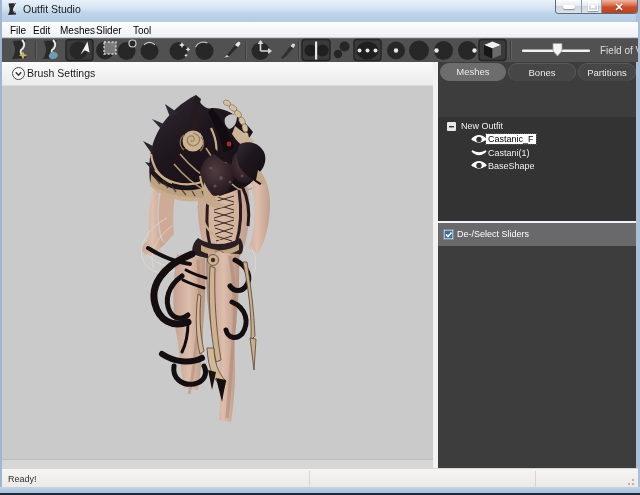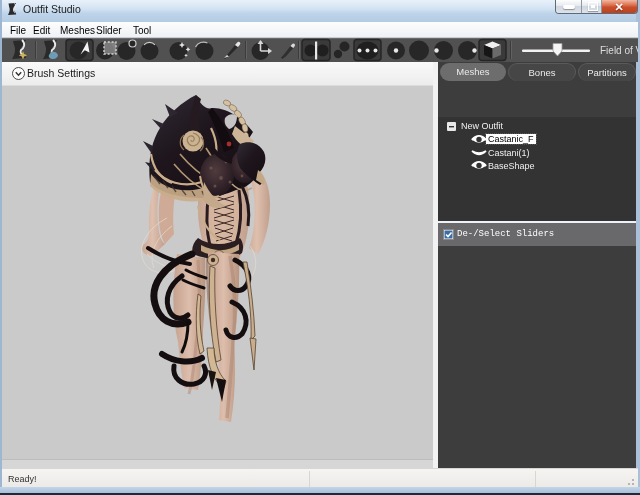--- a/index.html
+++ b/index.html
@@ -34,21 +34,21 @@
   
   #rpanel { left:438px; top:62px; width:198px; height:406px; background:#3d3d3d; }
   #tabs { position:absolute; left:0; top:0; width:198px; height:19px; background:#3d3d3d; }
   .tab { position:absolute; top:1px; height:18px; font-size:9.5px; color:#eaeaea; text-align:center; line-height:17px;border-radius:9px; }
   #tab1 { left:2px; width:66px; background:#6d6d6d; }
   #tab2 { left:70px; width:68px; background:#464646; border:1px solid #5a5a5a; border-bottom:none; }
   #tab3 { left:140px; width:58px; background:#464646; border:1px solid #5a5a5a; border-bottom:none; }
   #tree { position:absolute; left:0; top:19px; width:198px; height:139px; background:#333333;margin-top:36px; }
   .trow { position:absolute; font-size:9px; color:#f0f0f0; }
   #gap1 { position:absolute; left:0; top:159px; width:198px; height:2px; background:#edf2f8; }
-  #selbar { position:absolute; left:0; top:161px; width:198px; height:23px; background:#69696c;font-family:Liberation Mono, monospace; }
+  #selbar { position:absolute; left:0; top:161px; width:198px; height:23px; background:#69696c; }
   #selbar span { position:absolute; left:19px; top:6px; font-size:9px; color:#fff; }
   #sliderarea { position:absolute; left:0; top:184px; width:198px; height:222px; background:#3d3d3d; }
   
   #statusbar { left:2px; top:468px; width:636px; height:20px; background:linear-gradient(180deg,#f5f4f2,#eceae7); border-top:1px solid #d9d7d3; }
   #statusbar .txt { position:absolute; left:6px; top:5px; font-size:9px; color:#333; }
   .ssep { position:absolute; top:2px; width:1px; height:16px; background:#d9d6d2; }
   #bottomborder { left:0; top:487px; width:640px; height:8px; background:linear-gradient(180deg,#c3d5e7,#a9c0d8); border-bottom:2px solid #1c2a3a; }
   #lborder { left:0; top:0; width:2px; height:495px; background:#9db7d2; }
   #rborder { left:636px; top:0; width:4px; height:495px; background:#a9c0d8; }
 </style>

